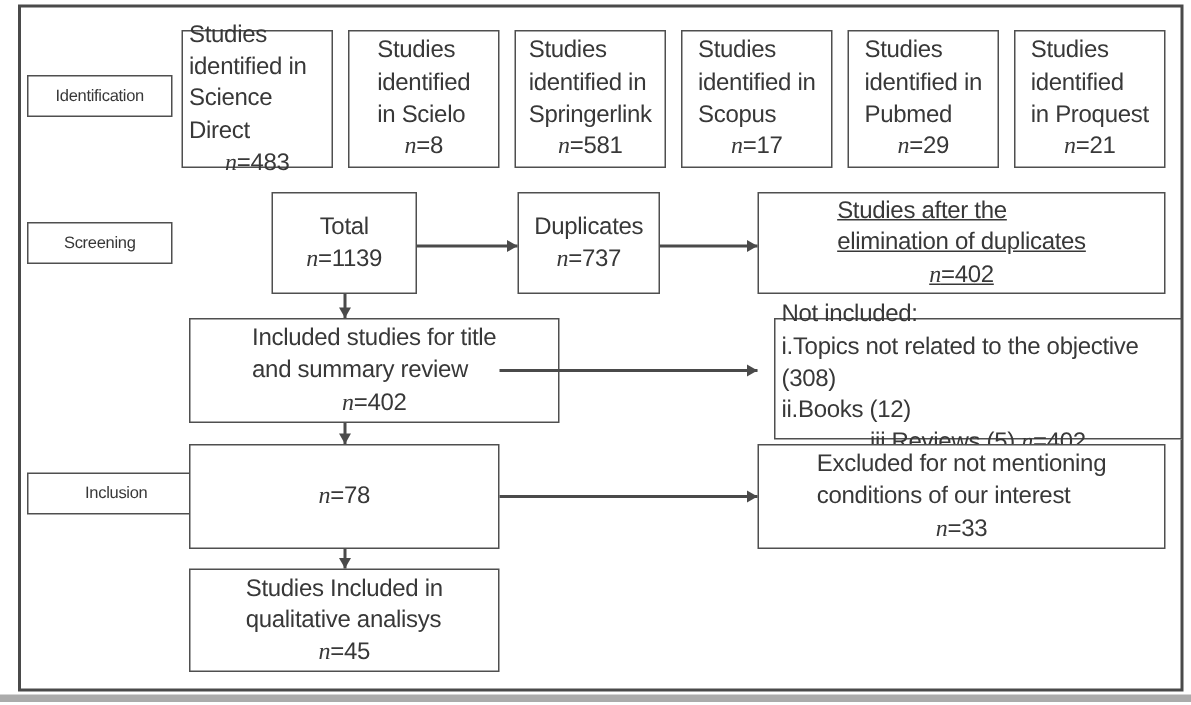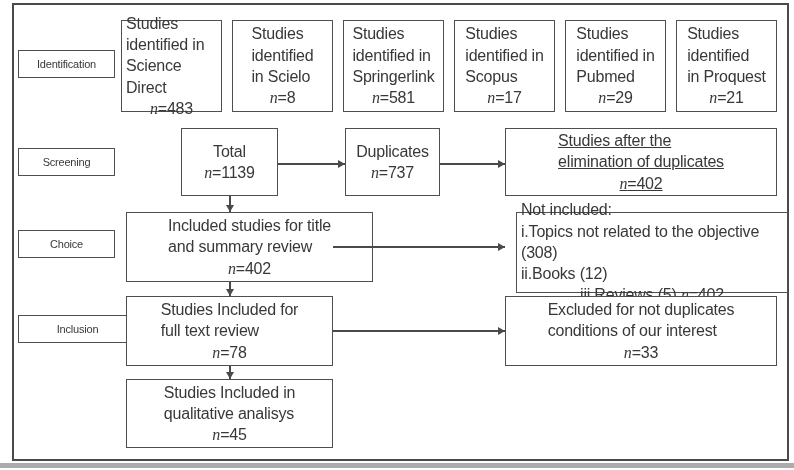--- a/index.html
+++ b/index.html
@@ -90,23 +90,20 @@
 
   <div class="frame"></div>
   <div class="bottom-bar"></div>
 
   <div class="stage-label" style="left:18px; top:50px; width:97px; height:28px;text-align:right;">
     <span>Identification</span>
   </div>
   <div class="stage-label" style="left:18px; top:148px; width:97px; height:28px;">
     <span>Screening</span>
   </div>
-  <div class="stage-label" style="left:18px; top:230px; width:97px; height:28px;">
-    <span>Choice</span>
-  </div>
   <div class="stage-label" style="left:18px; top:315px; width:119px; height:28px;">
     <span>Inclusion</span>
   </div>
 
   <div class="box" style="left:121px; top:20px; width:101px; height:92px;">
     <div class="label">Studies
 identified in
 Science Direct</div>
     <div class="nline"><i>n</i>=483</div>
   </div>
@@ -161,26 +158,24 @@
     <div class="nline"><i>n</i>=402</div>
   </div>
   <div class="box" style="left:516px; top:212px; width:272px; height:81px;">
     <div class="label">Not included:
 i.Topics not related to the objective (308)
 ii.Books (12)</div>
     <div class="nline"><span>iii.Reviews (5) </span><span><i>n</i>=402</span></div>
   </div>
 
   <div class="box" style="left:126px; top:296px; width:207px; height:70px;">
-    <div class="label">Studies Included for
-full text review</div>
     <div class="nline"><i>n</i>=78</div>
   </div>
   <div class="box" style="left:505px; top:296px; width:272px; height:70px;">
-    <div class="label">Excluded for not duplicates
+    <div class="label">Excluded for not mentioning
 conditions of our interest</div>
     <div class="nline"><i>n</i>=33</div>
   </div>
 
   <div class="box" style="left:126px; top:379px; width:207px; height:69px;">
     <div class="label">Studies Included in
 qualitative analisys</div>
     <div class="nline"><i>n</i>=45</div>
   </div>
 

